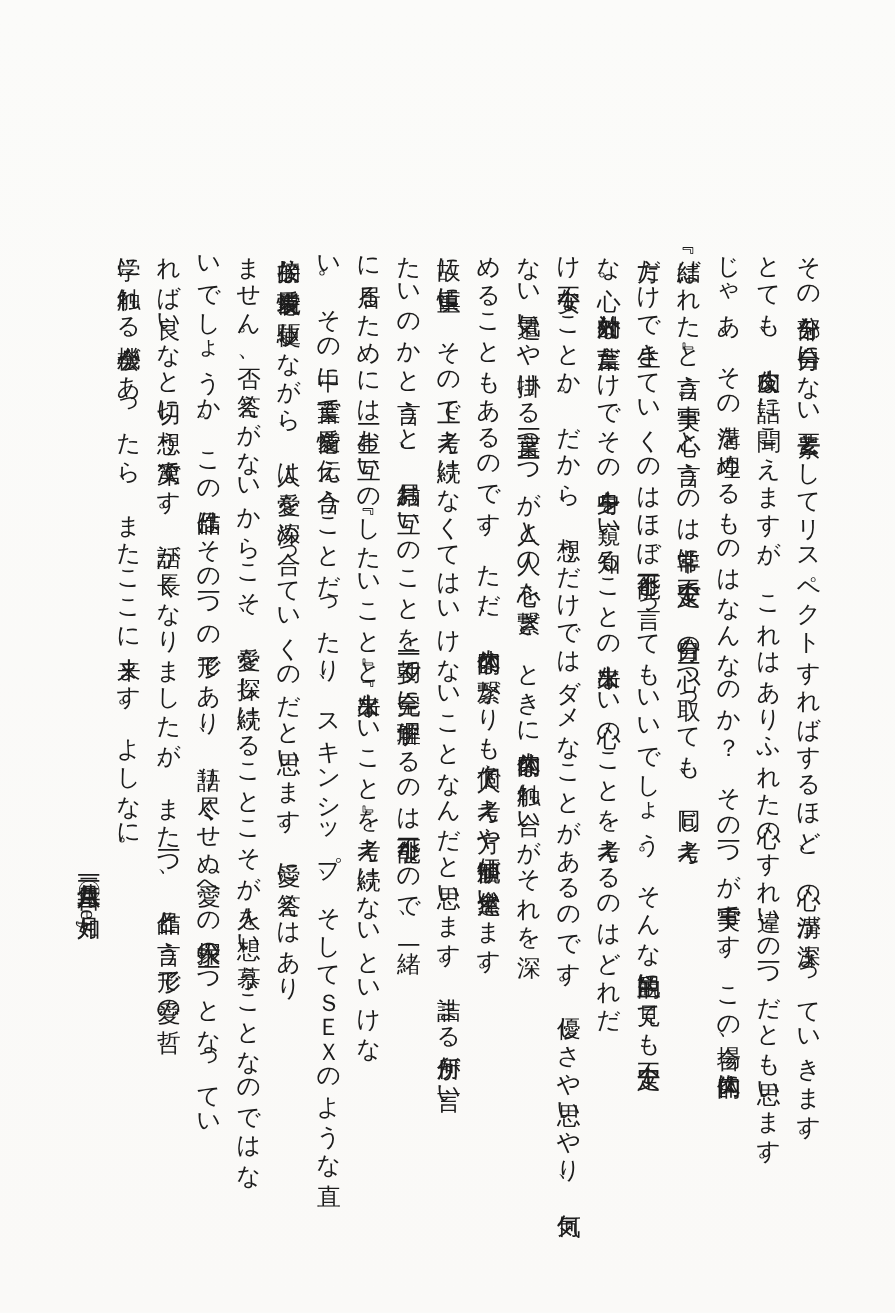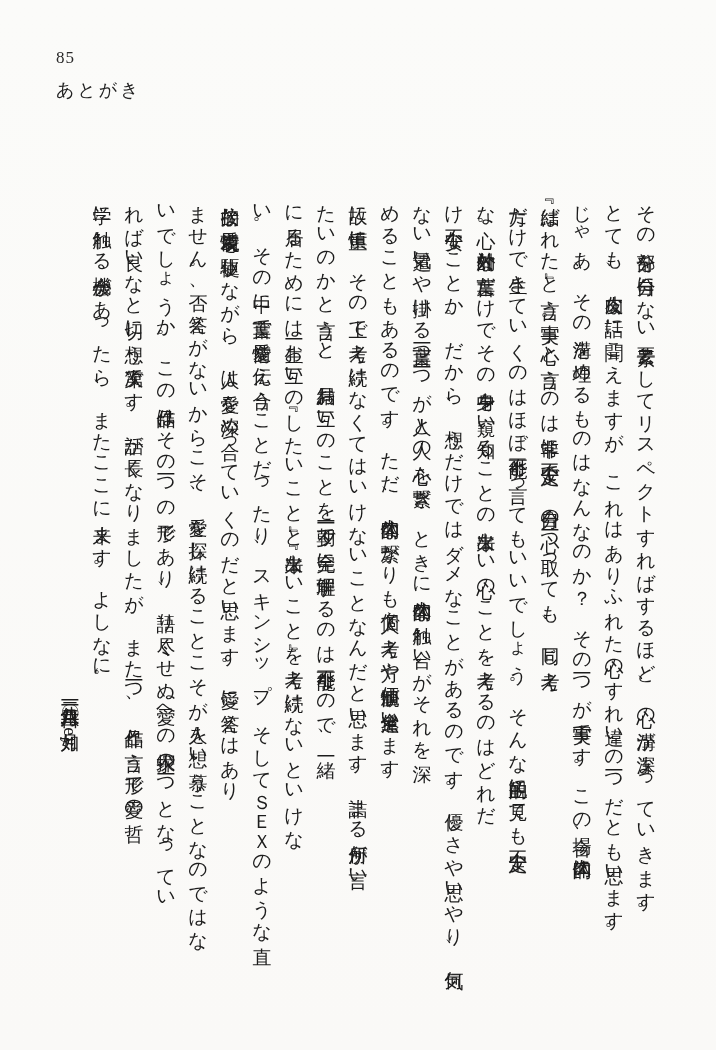--- a/index.html
+++ b/index.html
@@ -55,24 +55,20 @@
   }
   .signature {
     padding-top: 496px;
   }
 </style>
 </head>
 <body>
 
 <div class="page">
 
-  <header class="page-header">
-    <div class="page-number">85</div>
-    <h1 class="page-title">あとがき</h1>
-  </header>
 
   <main class="vertical-text">
     <p class="tcol">その部分を自分にない要素としてリスペクトすればするほど、心の溝が深まっていきます。</p>
     <p class="tcol">とても、皮肉な話に聞こえますが、これはありふれた心のすれ違いの一つだとも思います。</p>
     <p class="tcol">じゃあ、その溝を埋めるものはなんなのか？　その一つが事実です。この場合、肉体的に</p>
     <p class="tcol">『結ばれた』と言う事実。心と言うのは非常に不安定で、自分の心一つ取っても、同じ考え</p>
     <p class="tcol">方だけで生きていくのはほぼ不可能と言ってもいいでしょう。そんな主観的に見ても不安定</p>
     <p class="tcol">な心。対外的な言葉だけでその中身を窺い知ることの出来ない心のことを考えるのはどれだ</p>
     <p class="tcol">け不安なことか。だから、想うだけではダメなことがあるのです。優しさや思いやり、何気</p>
     <p class="tcol">ない気遣いや掛ける言葉一つ一つが人と人の心を繋ぎ、ときに肉体的な触れ合いがそれを深</p>

